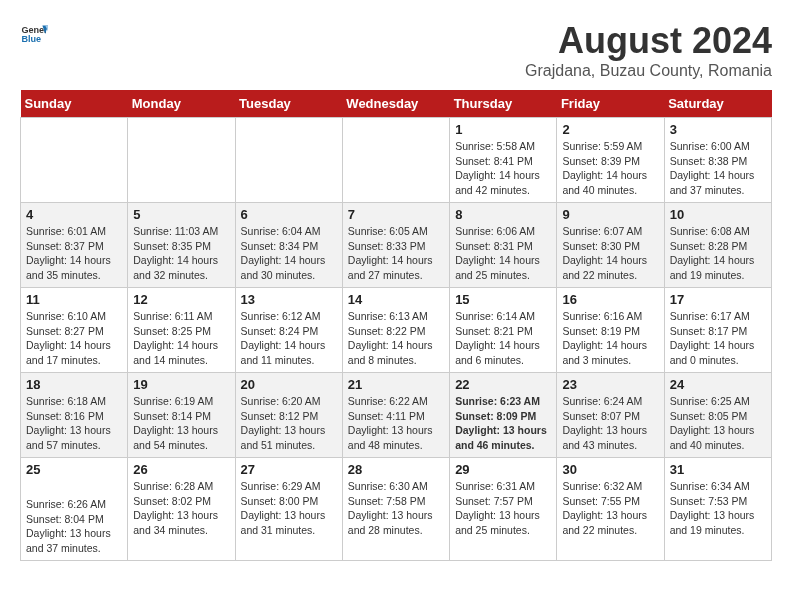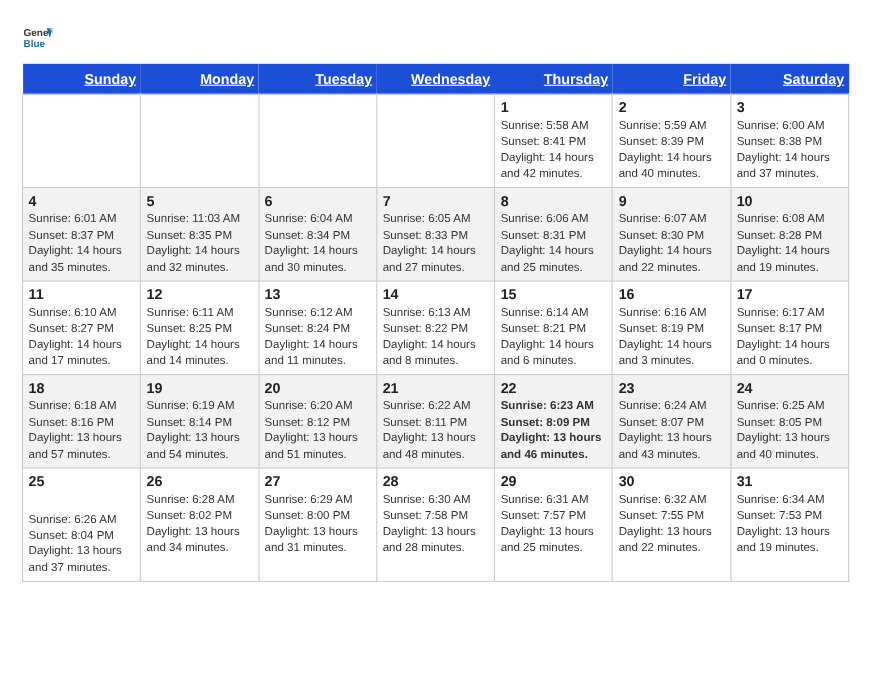--- a/index.html
+++ b/index.html
@@ -36,27 +36,26 @@
     .subtitle {
       font-size: 16px;
       color: #555;
     }
     table {
       width: 100%;
       border-collapse: collapse;
       font-size: 11px;
     }
     th {
-      background-color: #1d4ed8;
+      background-color: #b91c1c;
       color: #fff;
       padding: 6px 4px;
-      text-align: right;
+      text-align: left;
       font-size: 13px;
       font-weight: bold;
-      text-decoration: underline;
     }
     td {
       border: 1px solid #ccc;
       vertical-align: top;
       padding: 4px 5px;
       width: calc(100% / 7);
       height: 85px;
     }
     tr:nth-child(even) td {
       background-color: #f2f2f2;
@@ -84,20 +83,24 @@
 
 <div class="header-area">
   <div class="logo">
     <svg class="logo-icon" viewBox="0 0 40 40">
       <text x="2" y="18" font-size="13" font-weight="bold" fill="#333">General</text>
       <text x="2" y="32" font-size="13" font-weight="bold" fill="#1a6faf">Blue</text>
       <polygon points="32,8 40,8 36,20" fill="#1a6faf"></polygon>
       <polygon points="36,8 40,8 40,16" fill="#a0c8e8"></polygon>
     </svg>
   </div>
+  <div class="title-area">
+    <div class="main-title">August 2024</div>
+    <div class="subtitle">Grajdana, Buzau County, Romania</div>
+  </div>
 </div>
 
 <table>
   <thead>
     <tr id="weekday-header">
     <th>Sunday</th>
         <th>Monday</th>
         <th>Tuesday</th>
         <th>Wednesday</th>
         <th>Thursday</th>
@@ -233,21 +236,21 @@
         </td>
         <td>
           <div class="day-num">20</div>
           <div class="day-detail" style="white-space: pre-line;">Sunrise: 6:20 AM
 Sunset: 8:12 PM
 Daylight: 13 hours and 51 minutes.</div>
         </td>
         <td>
           <div class="day-num">21</div>
           <div class="day-detail" style="white-space: pre-line;">Sunrise: 6:22 AM
-Sunset: 8:11 PM
+Sunset: 4:11 PM
 Daylight: 13 hours and 48 minutes.</div>
         </td>
         <td>
           <div class="day-num">22</div>
           <div class="day-detail" style="white-space: pre-line; font-weight: bold;">Sunrise: 6:23 AM
 Sunset: 8:09 PM
 Daylight: 13 hours and 46 minutes.</div>
         </td>
         <td>
           <div class="day-num">23</div>

